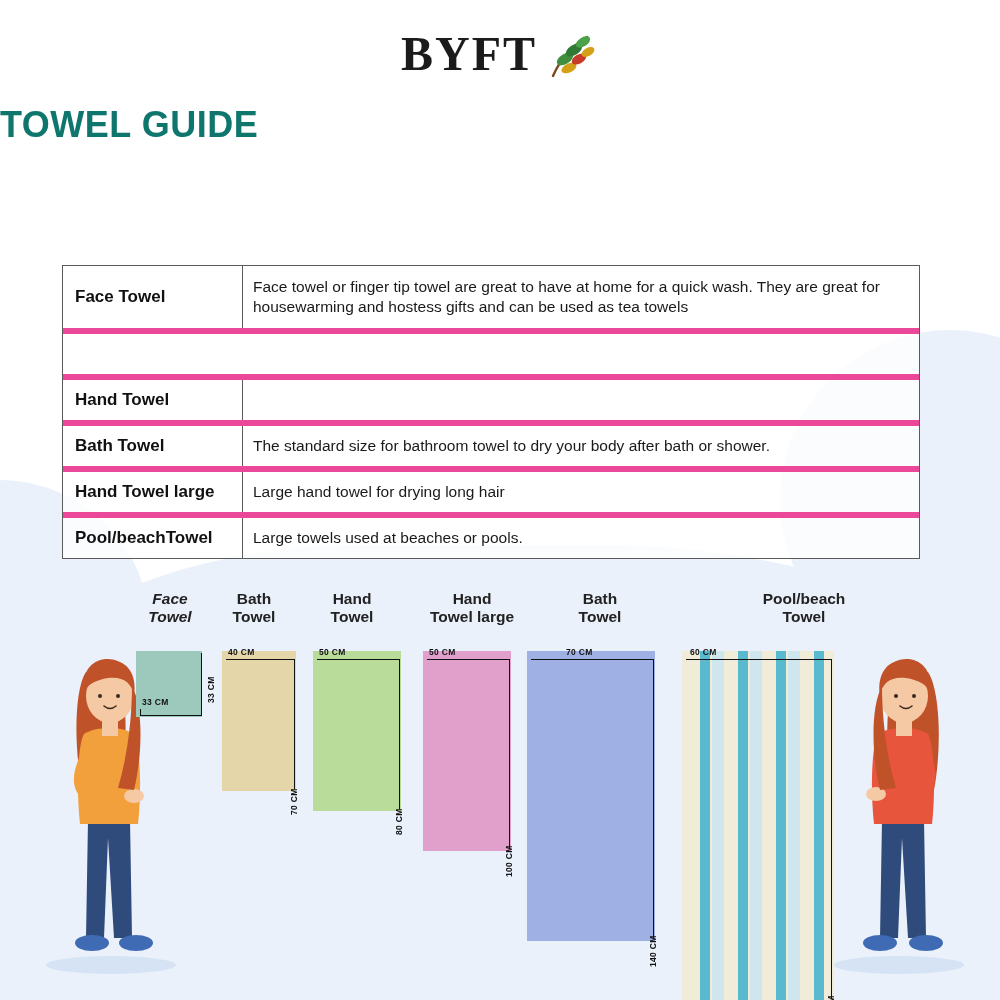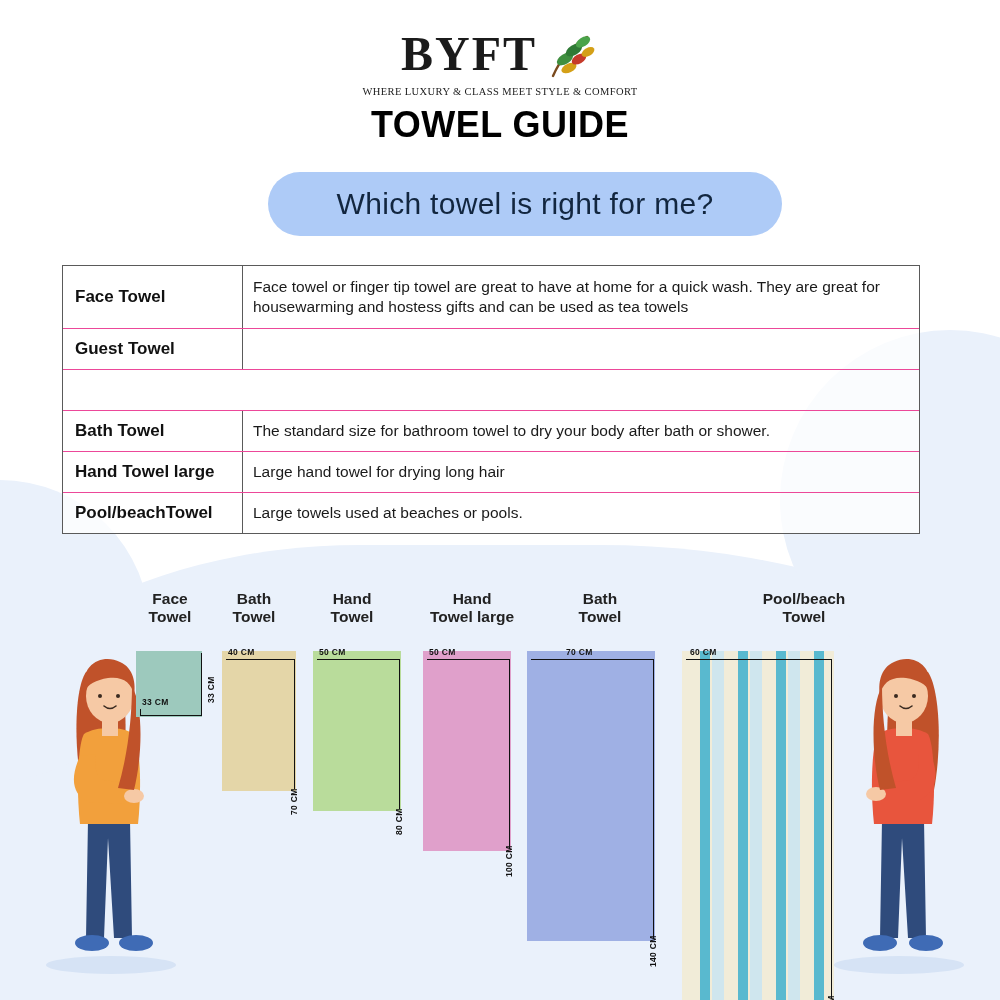--- a/index.html
+++ b/index.html
@@ -83,25 +83,24 @@
     letter-spacing: 0.4px;
     color: #1b1b1b;
     margin-top: 4px;
   }
 
   .main-title {
     position: absolute;
     top: 104px;
     left: 0;
     width: 1000px;
-    text-align: center;
     font-size: 36px;
     font-weight: 700;
     letter-spacing: 0.5px;
-    color: #000000;
+    color: #0f766e;
   }
 
   .pill {
     position: absolute;
     top: 172px;
     left: 268px;
     width: 514px;
     height: 64px;
     background: #aecbf7;
     border-radius: 34px;
@@ -118,21 +117,21 @@
     position: absolute;
     top: 265px;
     left: 62px;
     width: 858px;
     border: 1px solid #5a5a5a;
     box-sizing: border-box;
     background: rgba(255,255,255,0.75);
   }
   .trow {
     display: flex;
-    border-bottom: 1px solid #ec4899;
+    border-bottom: 6px solid #ec4899;
     min-height: 40px;
   }
   .trow:last-child { border-bottom: none; }
   .tcell-name {
     width: 180px;
     box-sizing: border-box;
     border-right: 1px solid #5a5a5a;
     padding: 9px 0 9px 12px;
     font-size: 17px;
     font-weight: 700;
@@ -242,36 +241,34 @@
           <path d="M10 44 C16 30, 26 16, 44 5" stroke="#7a4a1e" stroke-width="2.4" fill="none" stroke-linecap="round"></path>
           <ellipse cx="22" cy="27" rx="9" ry="5" fill="#3f8f3f" transform="rotate(-32 22 27)"></ellipse>
           <ellipse cx="31" cy="18" rx="9" ry="5" fill="#2f7a35" transform="rotate(-32 31 18)"></ellipse>
           <ellipse cx="40" cy="10" rx="8" ry="4.5" fill="#4aa34a" transform="rotate(-32 40 10)"></ellipse>
           <ellipse cx="26" cy="36" rx="8" ry="4.5" fill="#d4a017" transform="rotate(-25 26 36)"></ellipse>
           <ellipse cx="36" cy="27" rx="8" ry="4.5" fill="#c63b2a" transform="rotate(-30 36 27)"></ellipse>
           <ellipse cx="45" cy="20" rx="7" ry="4" fill="#d4a017" transform="rotate(-30 45 20)"></ellipse>
         </svg>
       </div>
     </div>
-    <div class="logo-tagline">WHERE LUXURY &amp; CLASS MEET STYLE &amp; COMFORT</div>
   </div>
 
   <div class="main-title">TOWEL GUIDE</div>
 
-  <div class="pill">Which towel is right for me?</div>
 
   <div class="table">
     <div class="trow tall">
       <div class="tcell-name">Face Towel</div>
       <div class="tcell-desc">Face towel or finger tip towel are great to have at home for a quick wash. They are great for housewarming and hostess gifts and can be used as tea towels</div>
     </div>
     <div class="trow">
-      <div class="tcell-name">Guest Towel</div>
     </div>
     <div class="trow">
+      <div class="tcell-name">Hand Towel</div>
     </div>
     <div class="trow">
       <div class="tcell-name">Bath Towel</div>
       <div class="tcell-desc">The standard size for bathroom towel to dry your body after bath or shower.</div>
     </div>
     <div class="trow">
       <div class="tcell-name">Hand Towel large</div>
       <div class="tcell-desc">Large hand towel for drying long hair</div>
     </div>
     <div class="trow">
@@ -325,21 +322,21 @@
         <ellipse cx="74" cy="58" rx="24" ry="27" fill="#f6c9a5"></ellipse>
         <path d="M100 54 C104 24, 80 16, 64 24 C50 30, 48 46, 50 58 C52 44, 62 38, 76 40 C88 42, 96 46, 100 54 Z" fill="#c0522a"></path>
         <path d="M52 48 C40 70, 42 120, 50 152 L66 150 C56 116, 52 78, 52 48 Z" fill="#c0522a"></path>
         <circle cx="66" cy="58" r="2" fill="#3a2a20"></circle>
         <circle cx="84" cy="58" r="2" fill="#3a2a20"></circle>
         <path d="M70 68 q6 5 12 0" stroke="#3a2a20" stroke-width="1.6" fill="none" stroke-linecap="round"></path>
       </svg>
     </div>
 
     <div>
-      <div class="towel-label" style="left:126px; top:5px; width:88px;">
+      <div class="towel-label" style="left:126px; top:5px; width:88px;font-style:italic;">
         <span>Face</span><br>
         <span>Towel</span>
       </div>
       <div class="swatch" style="left:136px; top:66px; width:66px; height:66px; background:#9dc9bd;"></div>
 
       <div class="rule-h" style="left:140px; top:130px; width:62px;"></div>
       <div class="tick" style="left:140px; top:124px; width:1px; height:7px;"></div>
       <div class="tick" style="left:201px; top:124px; width:1px; height:7px;"></div>
       <div class="dim-top" style="left:142px; top:112px;">33 CM</div>
 

